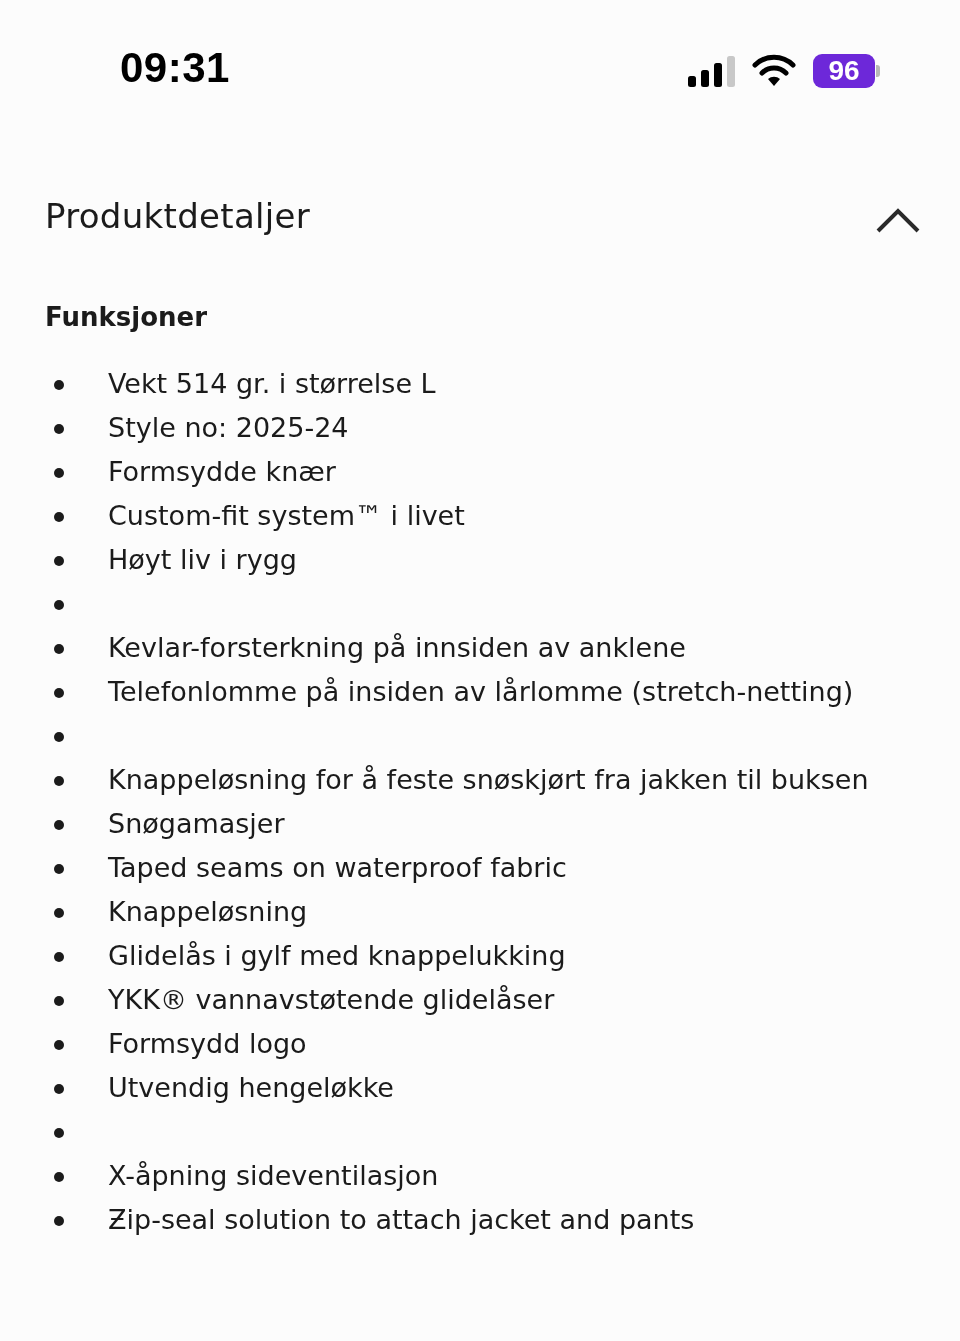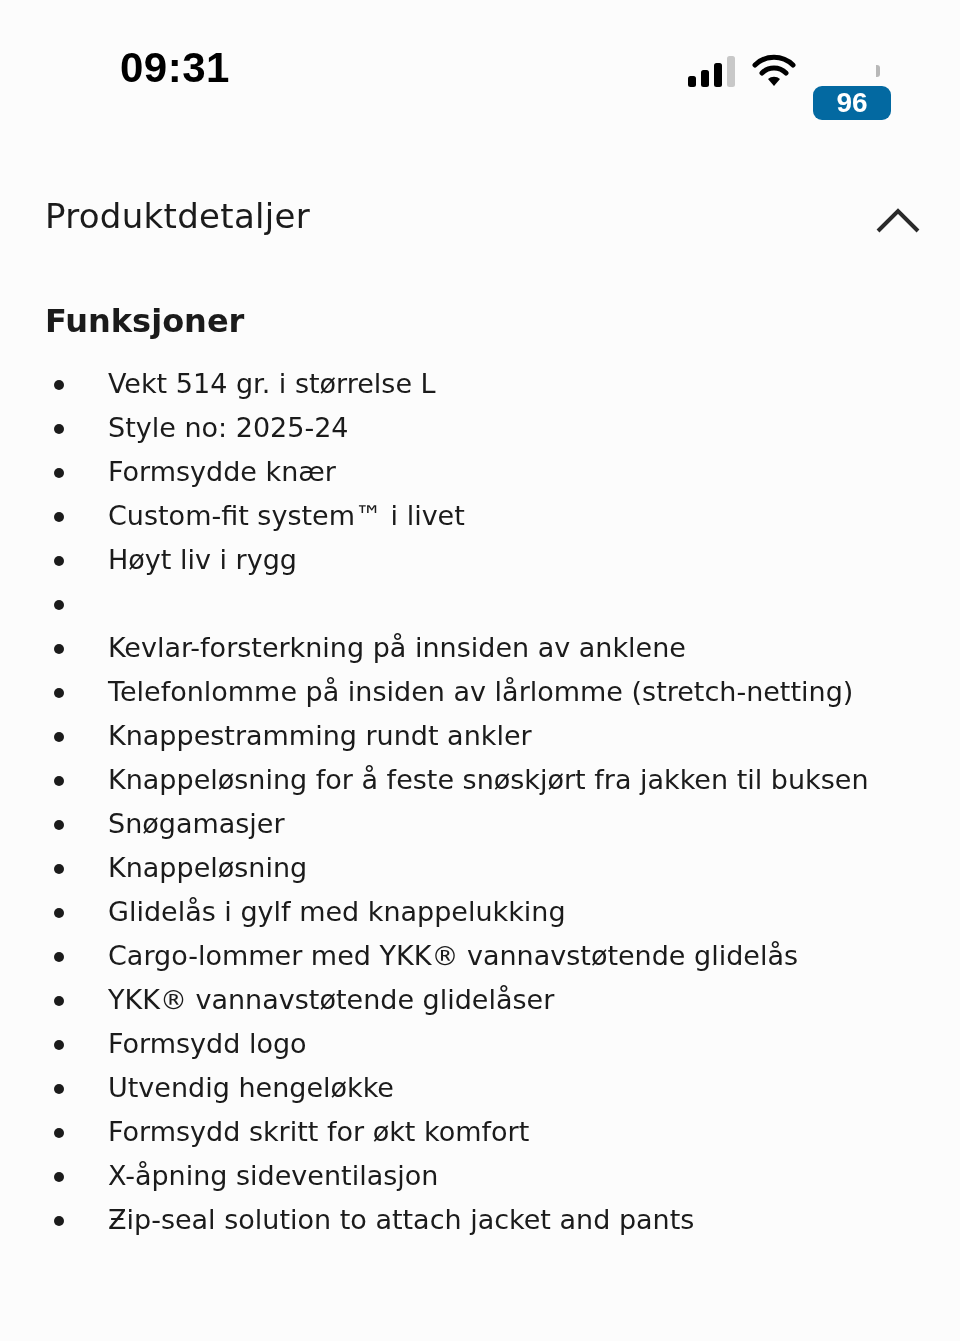--- a/index.html
+++ b/index.html
@@ -16,44 +16,44 @@
     .status-time {
       position: absolute; left: 120px; top: 44px;
       font-family: Liberation Sans, sans-serif;
       font-weight: bold; font-size: 42px; color: #000;
       letter-spacing: 0.5px;
     }
     .signal-icon { position: absolute; left: 688px; top: 56px; width: 50px; height: 32px; }
     .wifi-icon { position: absolute; left: 752px; top: 54px; width: 44px; height: 34px; }
     .battery {
       position: absolute; left: 813px; top: 54px;
-      width: 78px; height: 34px; border-radius: 9px;
-      background: #0369a1; color: #fff;
+      width: 62px; height: 34px; border-radius: 9px;
+      background: #6d28d9; color: #fff;
       font-family: "Liberation Sans", sans-serif; font-weight: bold;
-      font-size: 28px; line-height: 34px; text-align: center; margin-top: 32px;
+      font-size: 28px; line-height: 34px; text-align: center;
     }
     .battery-tip {
       position: absolute; left: 876px; top: 65px;
       width: 4px; height: 12px; border-radius: 0 3px 3px 0;
       background: #b8b8b8;
     }
     .accordion-header {
       position: absolute; left: 0; top: 180px; width: 931px; height: 80px;
       cursor: pointer;
       padding-left: 35px;
     }
     .accordion-title {
       position: absolute; left: 45px; top: 16px;
       font-size: 34px; font-weight: normal; color: #1b1b1b;
       letter-spacing: 0.3px;
     }
     .chevron-up-icon { position: absolute; left: 875px; top: 26px; width: 46px; height: 28px; }
     .section-heading {
       position: absolute; left: 45px; top: 302px;
-      font-size: 32px; font-weight: bold; color: #1b1b1b;
+      font-size: 26px; font-weight: bold; color: #1b1b1b;
     }
     .feature-list {
       position: absolute; left: 0; top: 362px; width: 960px;
       list-style: none;
     }
     .feature-item {
       position: relative; height: 44px; line-height: 44px;
       padding-left: 108px;
       font-size: 27px; color: #1b1b1b; white-space: nowrap;
     }
@@ -95,25 +95,25 @@
 
 <ul class="feature-list">
   <li class="feature-item"><span class="bullet"></span><span>Vekt 514 gr. i størrelse L</span></li>
   <li class="feature-item"><span class="bullet"></span><span>Style no: 2025-24</span></li>
   <li class="feature-item"><span class="bullet"></span><span>Formsydde knær</span></li>
   <li class="feature-item"><span class="bullet"></span><span>Custom-fit system™ i livet</span></li>
   <li class="feature-item"><span class="bullet"></span><span>Høyt liv i rygg</span></li>
   <li class="feature-item"><span class="bullet"></span></li>
   <li class="feature-item"><span class="bullet"></span><span>Kevlar-forsterkning på innsiden av anklene</span></li>
   <li class="feature-item"><span class="bullet"></span><span>Telefonlomme på insiden av lårlomme (stretch-netting)</span></li>
-  <li class="feature-item"><span class="bullet"></span><span>Knappestramming rundt ankler</span></li>
+  <li class="feature-item"><span class="bullet"></span></li>
   <li class="feature-item"><span class="bullet"></span><span>Knappeløsning for å feste snøskjørt fra jakken til buksen</span></li>
   <li class="feature-item"><span class="bullet"></span><span>Snøgamasjer</span></li>
+  <li class="feature-item"><span class="bullet"></span><span>Taped seams on waterproof fabric</span></li>
   <li class="feature-item"><span class="bullet"></span><span>Knappeløsning</span></li>
   <li class="feature-item"><span class="bullet"></span><span>Glidelås i gylf med knappelukking</span></li>
-  <li class="feature-item"><span class="bullet"></span><span>Cargo-lommer med YKK® vannavstøtende glidelås</span></li>
   <li class="feature-item"><span class="bullet"></span><span>YKK® vannavstøtende glidelåser</span></li>
   <li class="feature-item"><span class="bullet"></span><span>Formsydd logo</span></li>
   <li class="feature-item"><span class="bullet"></span><span>Utvendig hengeløkke</span></li>
-  <li class="feature-item"><span class="bullet"></span><span>Formsydd skritt for økt komfort</span></li>
+  <li class="feature-item"><span class="bullet"></span></li>
   <li class="feature-item"><span class="bullet"></span><span>X-åpning sideventilasjon</span></li>
   <li class="feature-item"><span class="bullet"></span><span>Ƶip-seal solution to attach jacket and pants</span></li>
 </ul>
 
 </body></html>

